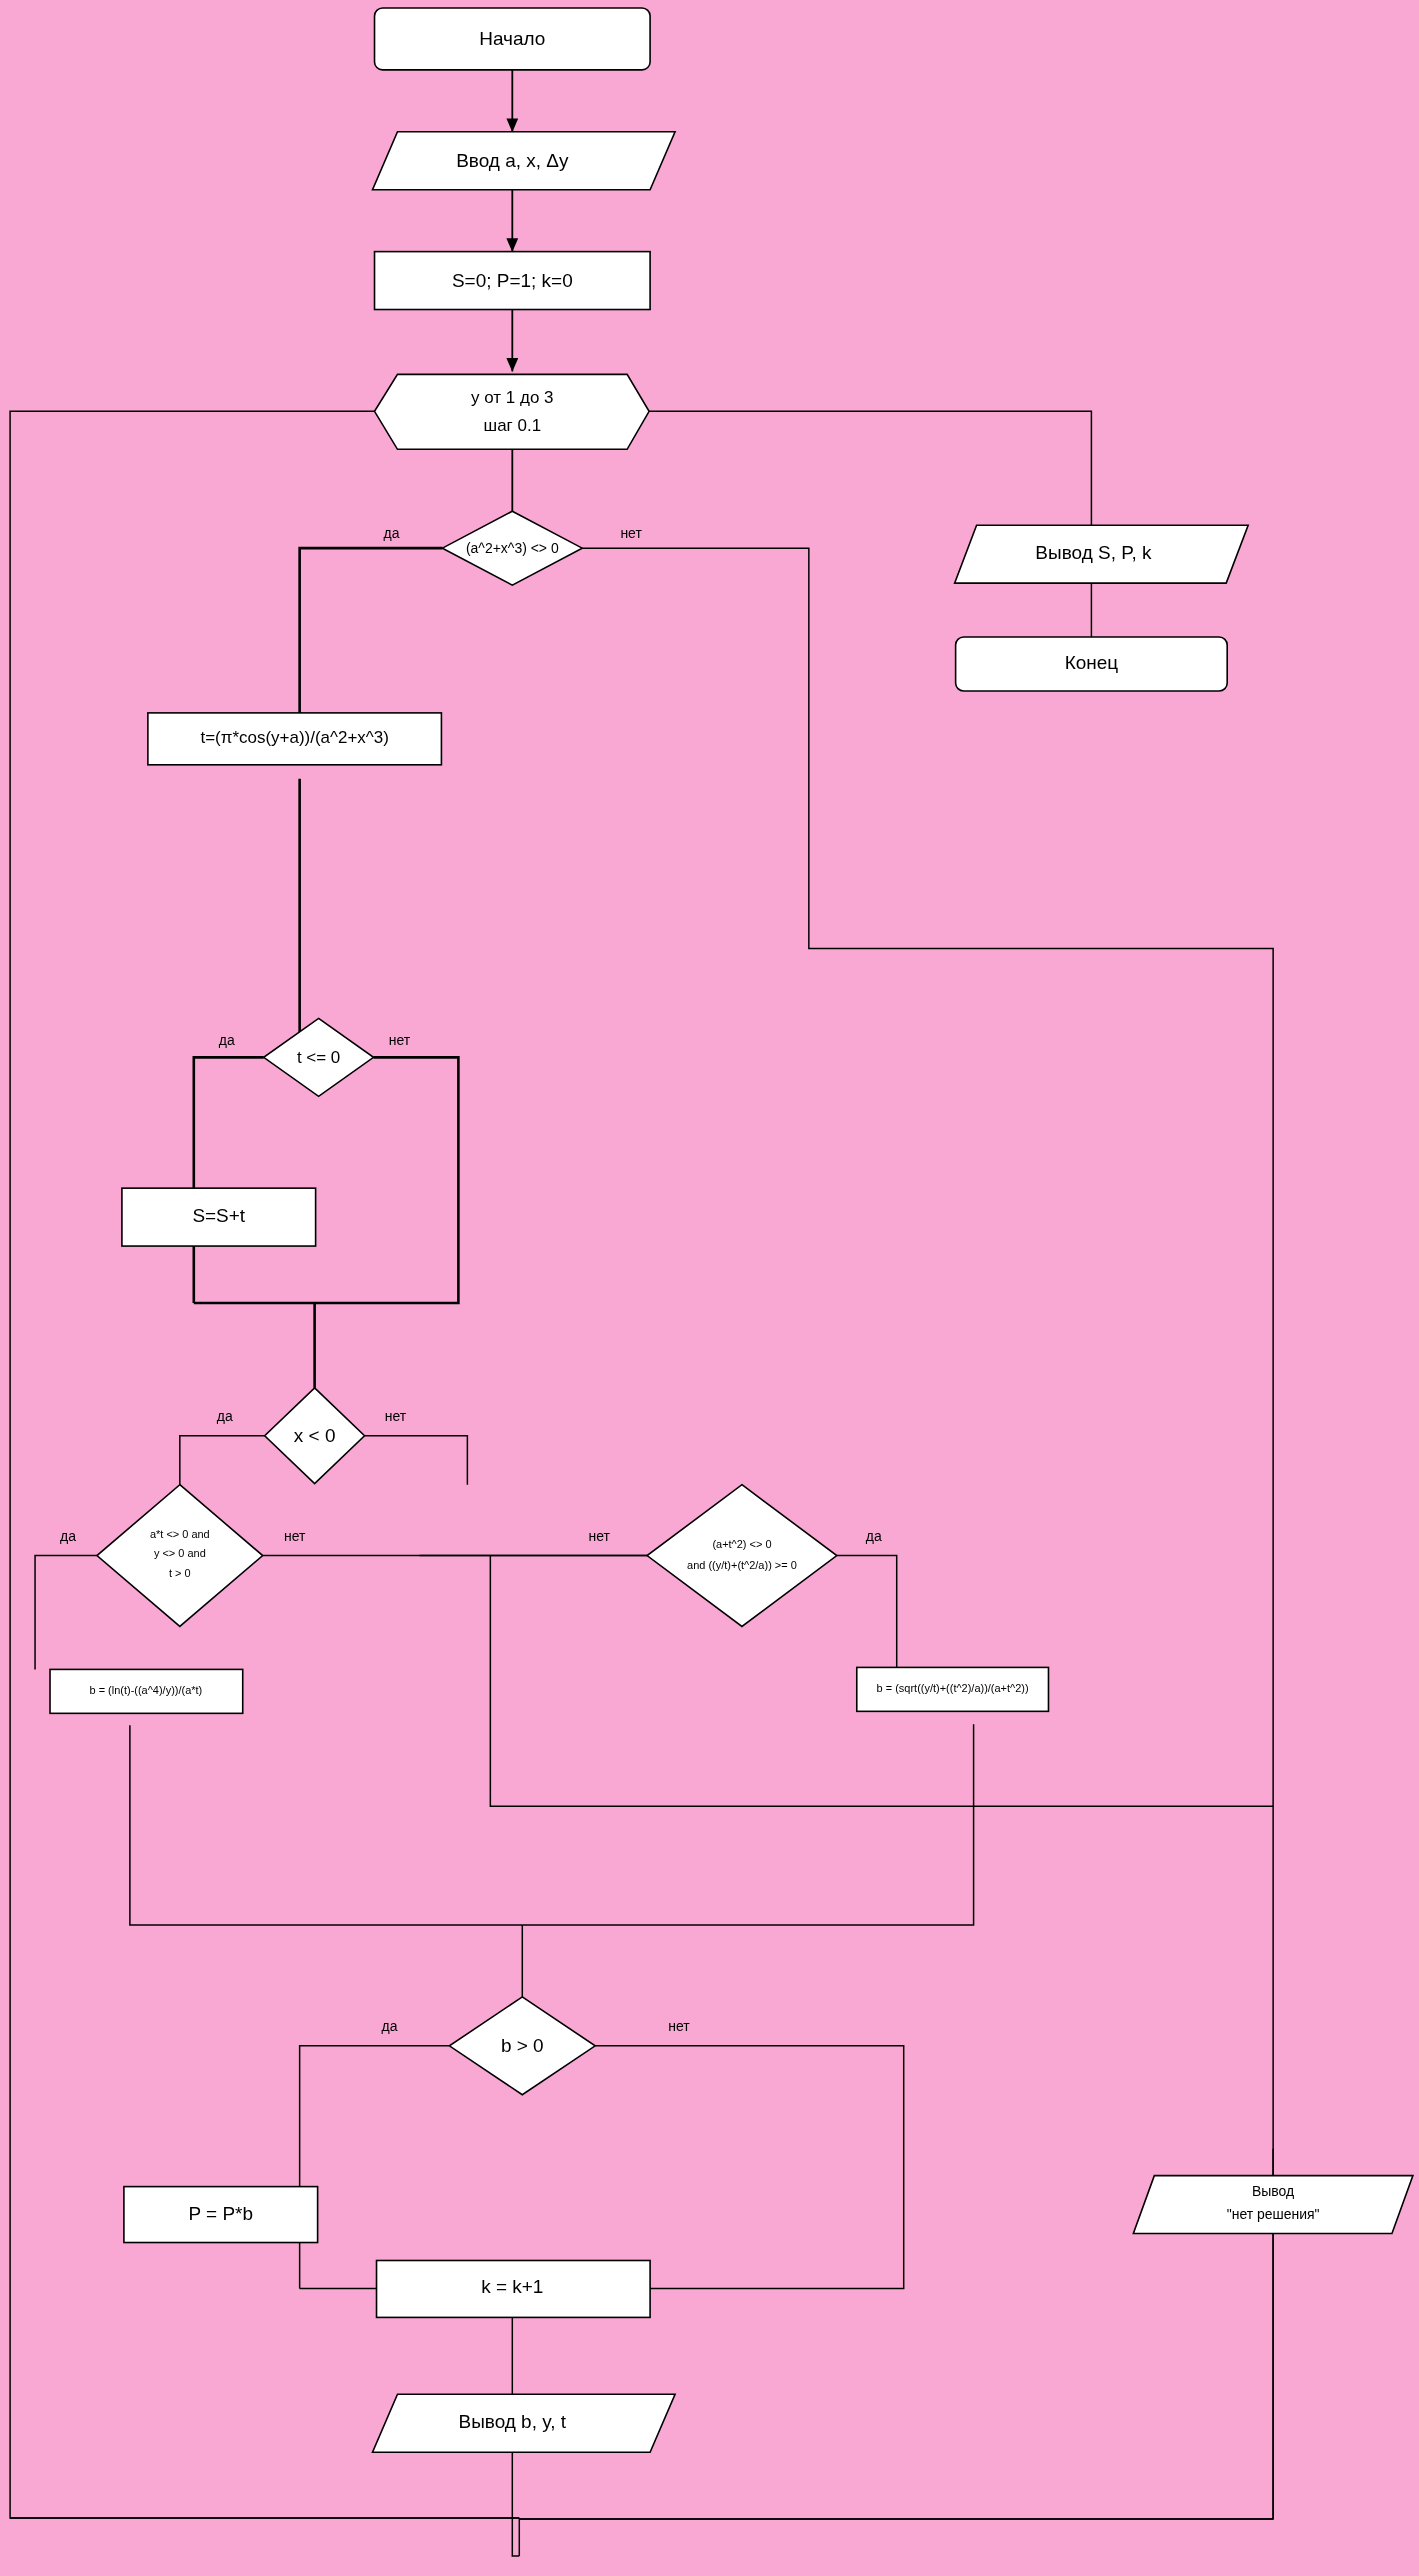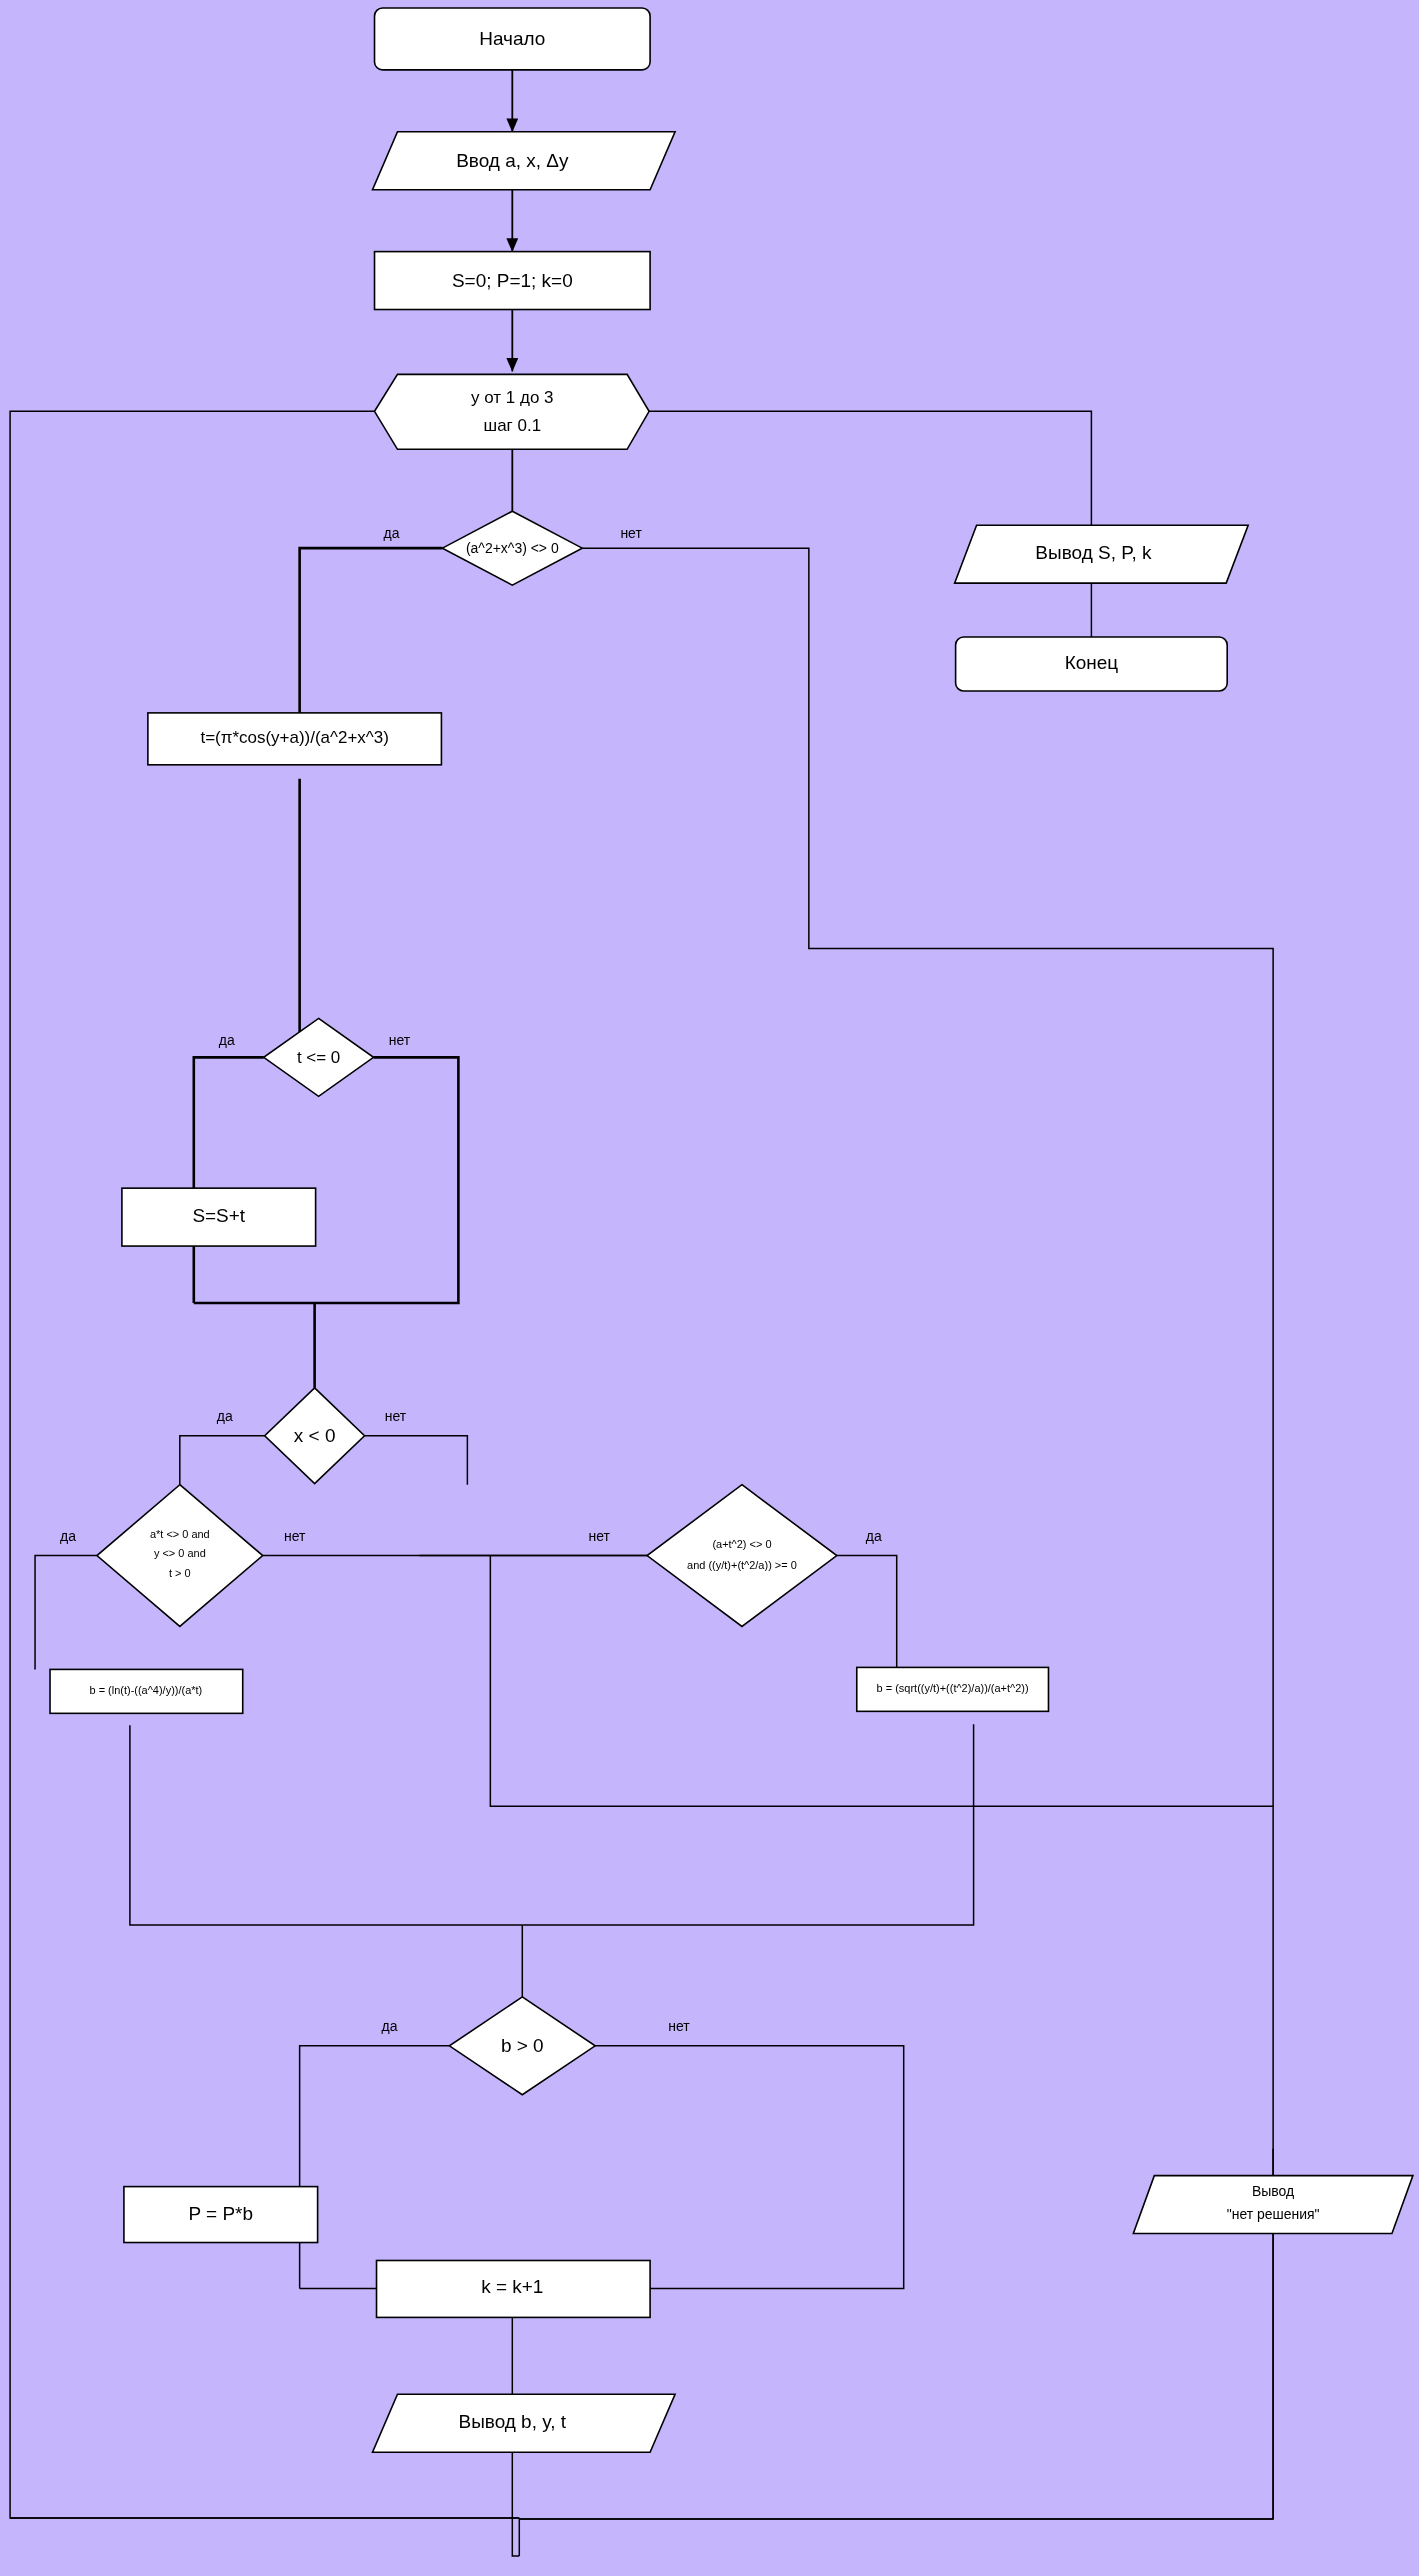--- a/index.html
+++ b/index.html
@@ -10,21 +10,21 @@
   body {
     font-family: "Liberation Sans", sans-serif;
     width: 1420px;
     height: 2576px;
     overflow: hidden;
   }
   #flowchart-root {
     position: relative;
     width: 1420px;
     height: 2576px;
-    background: #c4b5fd;
+    background: #f9a8d4;
   }
   svg.chart-canvas {
     display: block;
     width: 1420px;
     height: 2576px;
   }
   .node-shape {
     fill: #ffffff;
     stroke: #000000;
     stroke-width: 1.6;

